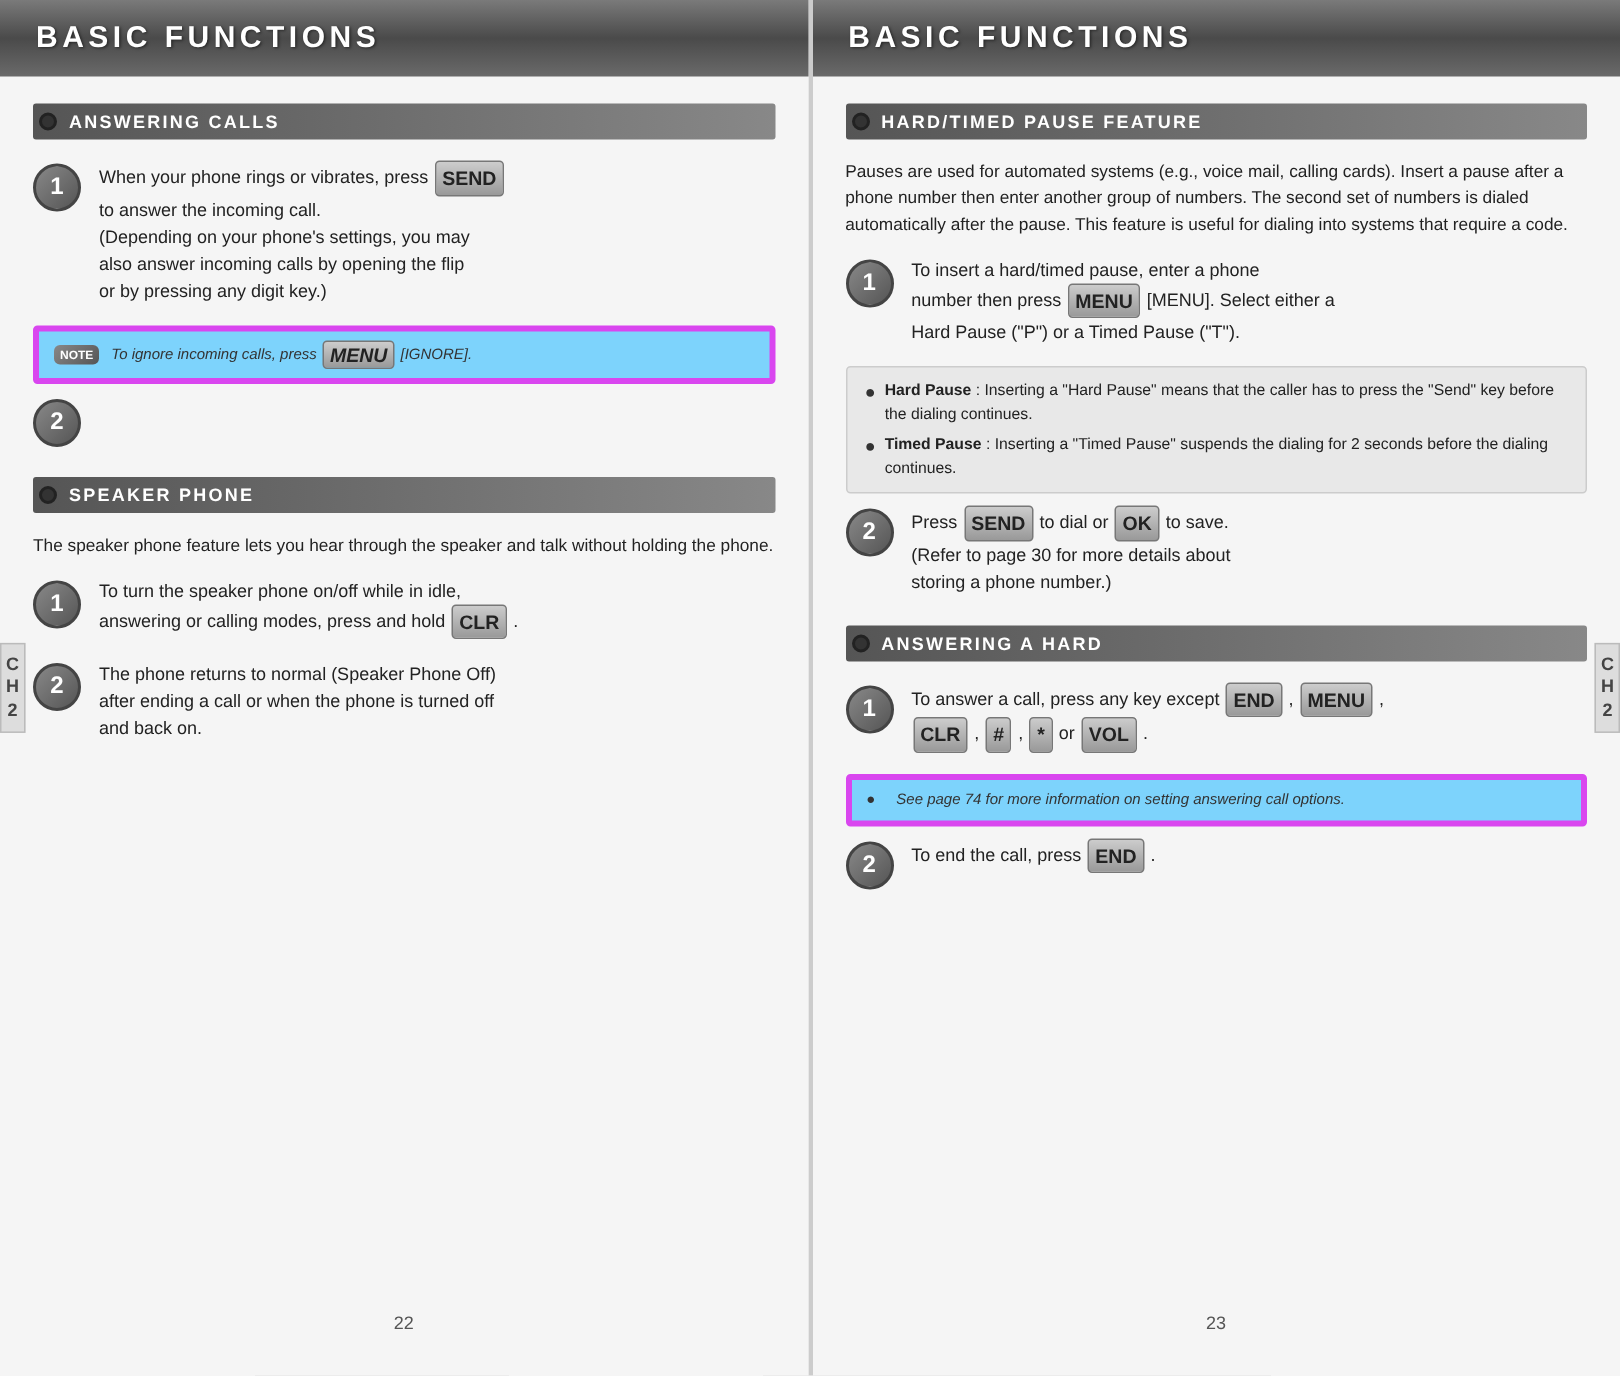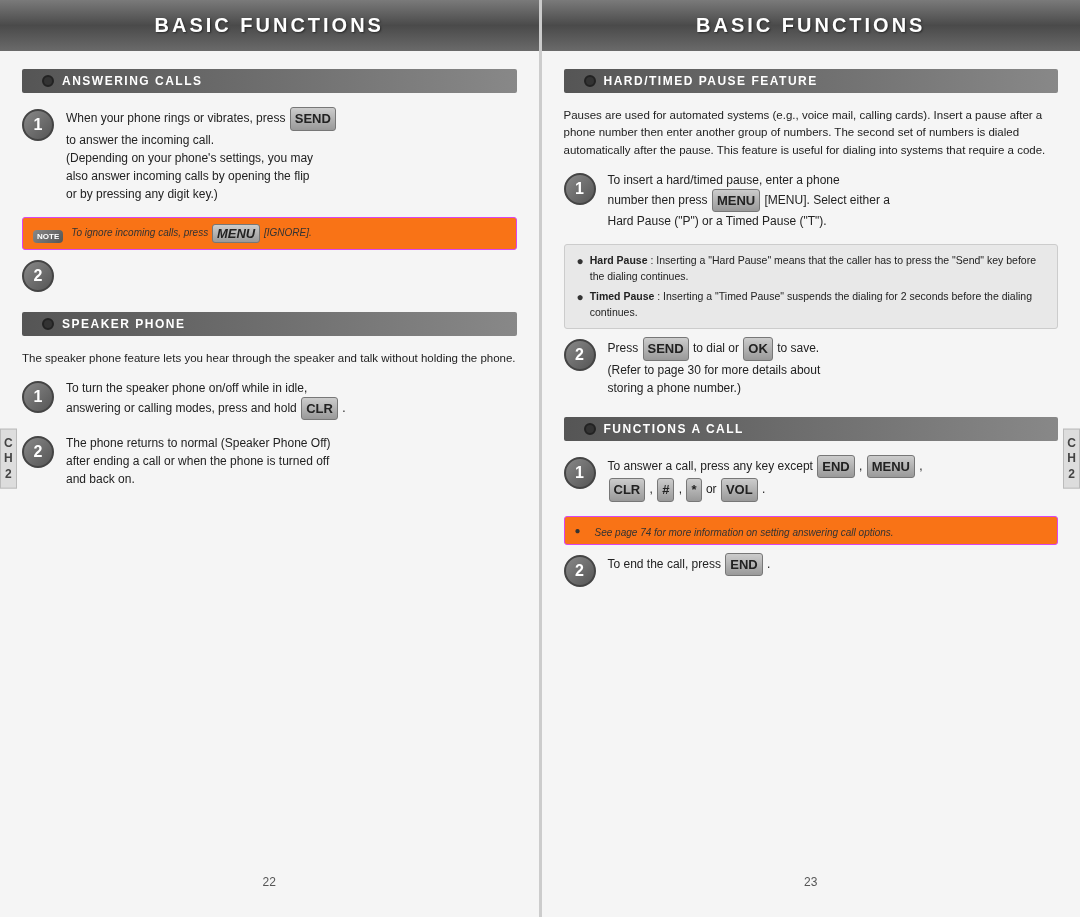--- a/index.html
+++ b/index.html
@@ -22,43 +22,42 @@
     .page {
       flex: 1;
       background: #f5f5f5;
       display: flex;
       flex-direction: column;
       position: relative;
     }
 
     .page-header {
       background: linear-gradient(180deg, #7a7a7a 0%, #4a4a4a 50%, #6a6a6a 100%);
-      padding: 14px 36px;
-      text-align: center;
+      padding: 14px 24px;
     }
 
     .page-header h1 {
       color: white;
       font-size: 20px;
       font-weight: 900;
       letter-spacing: 3px;
       text-shadow: 1px 1px 2px rgba(0,0,0,0.5);
     }
 
     .page-content {
       padding: 18px 22px 30px 22px;
       flex: 1;
       position: relative;
     }
 
     .section-header {
       display: flex;
       align-items: center;
       background: linear-gradient(90deg, #555 0%, #888 100%);
-      padding: 5px 20px;
+      padding: 5px 4px;
       margin-bottom: 14px;
       border-radius: 2px;
     }
 
     .section-bullet {
       width: 12px;
       height: 12px;
       background: #333;
       border-radius: 50%;
       margin-right: 8px;
@@ -97,27 +96,27 @@
     }
 
     .step-content {
       flex: 1;
       font-size: 12px;
       line-height: 1.5;
       color: #222;
     }
 
     .note-box {
-      background: #f97316;
-      border: 1px solid #d946ef;
+      background: #7dd3fc;
+      border: 4px solid #d946ef;
       border-radius: 3px;
       padding: 6px 10px;
       margin: 8px 0 8px 0;
       display: flex;
-      align-items: flex-end;
+      align-items: center;
       gap: 8px;
     }
 
     .note-icon {
       background: linear-gradient(135deg, #888 0%, #555 100%);
       border-radius: 4px;
       color: white;
       font-size: 8px;
       font-weight: bold;
       padding: 2px 4px;
@@ -349,21 +348,21 @@
             Press <span class="key-btn">SEND</span> to dial or <span class="key-btn">OK</span> to save.<br>
             (Refer to page 30 for more details about<br>
             storing a phone number.)
           </div>
         </div>
       </div>
 
       <div class="section-spacer">
         <div class="section-header">
           <div class="section-bullet"></div>
-          <span class="section-title">FUNCTIONS A CALL</span>
+          <span class="section-title">ANSWERING A HARD</span>
         </div>
 
         <div class="step">
           <div class="step-number">1</div>
           <div class="step-content">
             To answer a call, press any key except <span class="key-btn">END</span> , <span class="key-btn">MENU</span> ,<br>
             <span class="key-btn">CLR</span> , <span class="key-btn">#</span> , <span class="key-btn">*</span> or <span class="key-btn">VOL</span> .
           </div>
         </div>
 

